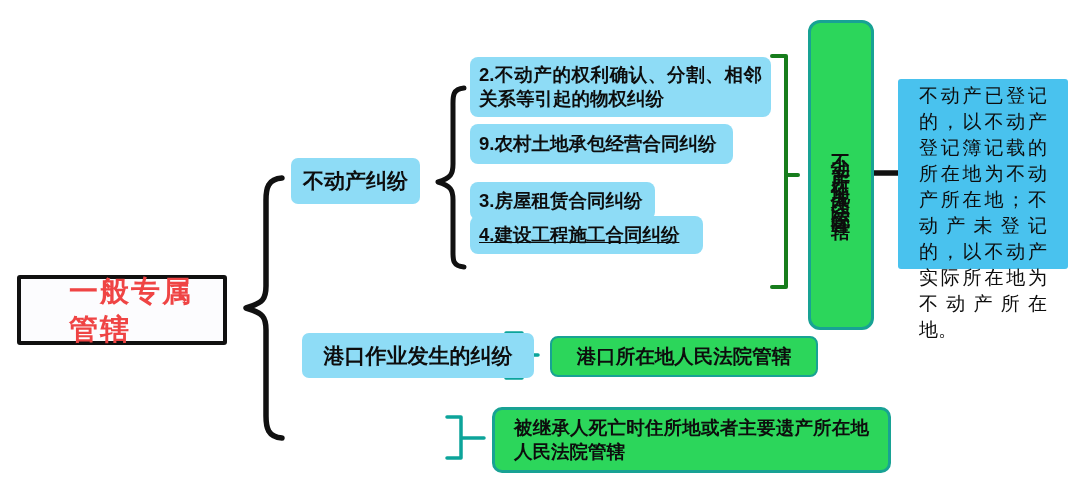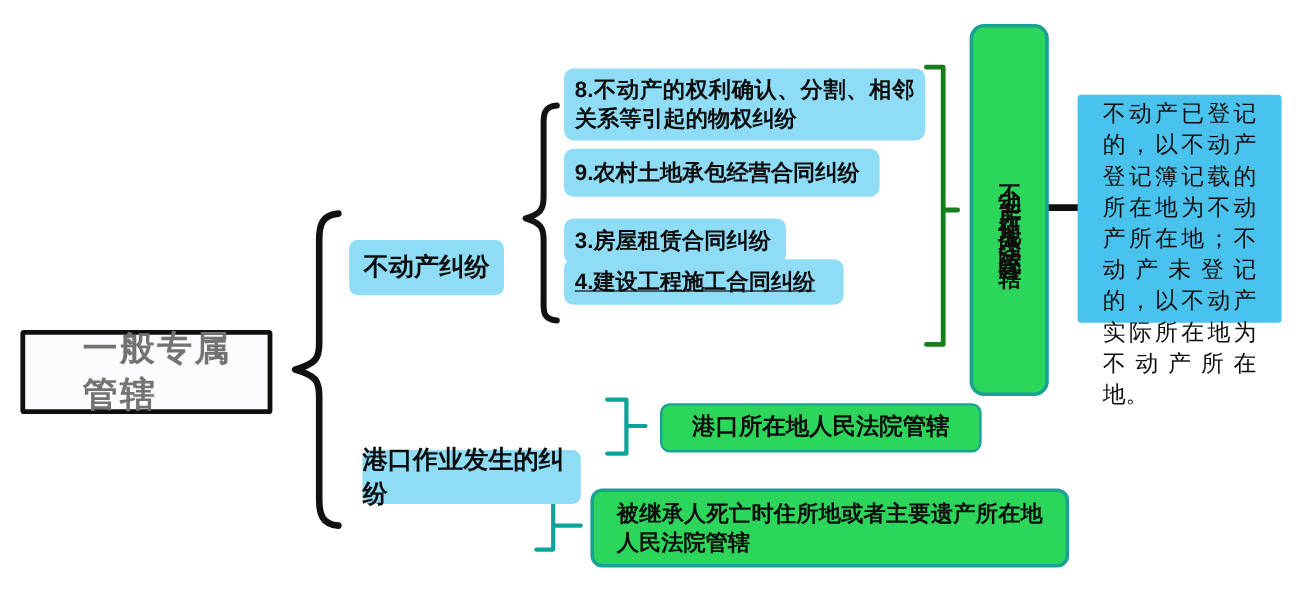--- a/index.html
+++ b/index.html
@@ -8,25 +8,25 @@
     font-family:"Liberation Sans",sans-serif;overflow:hidden;color:#0d0d0d;
   }
   .connector-layer{position:absolute;left:0;top:0;width:1080px;height:491px;pointer-events:none;}
   .box{
     position:absolute;box-sizing:border-box;display:flex;align-items:center;
     font-weight:700;line-height:1.32;
   }
   .root{
     left:17px;top:275px;width:210px;height:70px;
     background:#fcfcfe;border:4px solid #101010;border-radius:3px;
-    color:#737373;font-size:29px;letter-spacing:2px;justify-content:center;padding-left:48px;
+    color:#ef4444;font-size:29px;letter-spacing:2px;justify-content:center;padding-left:48px;
   }
-  .blue{background:#8edcf6;border-radius:7px;justify-content:center;margin-top:42px;}
+  .blue{background:#8edcf6;border-radius:7px;justify-content:center;}
   .branch-1{left:291px;top:158px;width:129px;height:46px;font-size:21px;}
-  .branch-2{left:302px;top:333px;width:182px;height:45px;font-size:21px;}
+  .branch-2{left:302px;top:333px;width:232px;height:45px;font-size:21px;}
   .branch-3{left:300px;top:415px;width:143px;height:48px;font-size:20px;}
   .item{
     background:#8edcf6;border-radius:8px;justify-content:flex-start;
     font-size:18.5px;padding:2px 9px;text-align:justify;text-justify:inter-ideograph;
   }
   .item-1{left:470px;top:57px;width:301px;height:60px;}
   .item-2{left:470px;top:124px;width:263px;height:40px;}
   .item-3{left:470px;top:182px;width:185px;height:38px;}
   .item-4{left:470px;top:216px;width:233px;height:38px;text-decoration:underline;}
   .item-5{left:470px;top:256px;width:239px;height:37px;}
@@ -67,21 +67,21 @@
 
     <path d="M 506 333 H 522 V 378 H 506 M 522 355 H 538" fill="none" stroke="#0ca49a" stroke-width="3.5" stroke-linecap="round" stroke-linejoin="round"></path>
 
     <path d="M 447 417 H 461 V 458 H 447 M 461 438 H 484" fill="none" stroke="#0ca49a" stroke-width="3.5" stroke-linecap="round" stroke-linejoin="round"></path>
   </svg>
 
   <div class="box root">一般专属管辖</div>
 
   <div class="box blue branch-1">不动产纠纷</div>
 
-  <div class="box item item-1">8.不动产的权利确认、分割、相邻关系等引起的物权纠纷</div>
+  <div class="box item item-1">2.不动产的权利确认、分割、相邻关系等引起的物权纠纷</div>
   <div class="box item item-2">9.农村土地承包经营合同纠纷</div>
   <div class="box item item-3">3.房屋租赁合同纠纷</div>
   <div class="box item item-4">4.建设工程施工合同纠纷</div>
 
   <div class="box green court-vertical">不动产所在地人民法院管辖</div>
 
   <div class="box note">不动产已登记的，以不动产登记簿记载的所在地为不动产所在地；不动产未登记的，以不动产实际所在地为不动产所在地。</div>
 
   <div class="box blue branch-2">港口作业发生的纠纷</div>
   <div class="box green court-port">港口所在地人民法院管辖</div>

